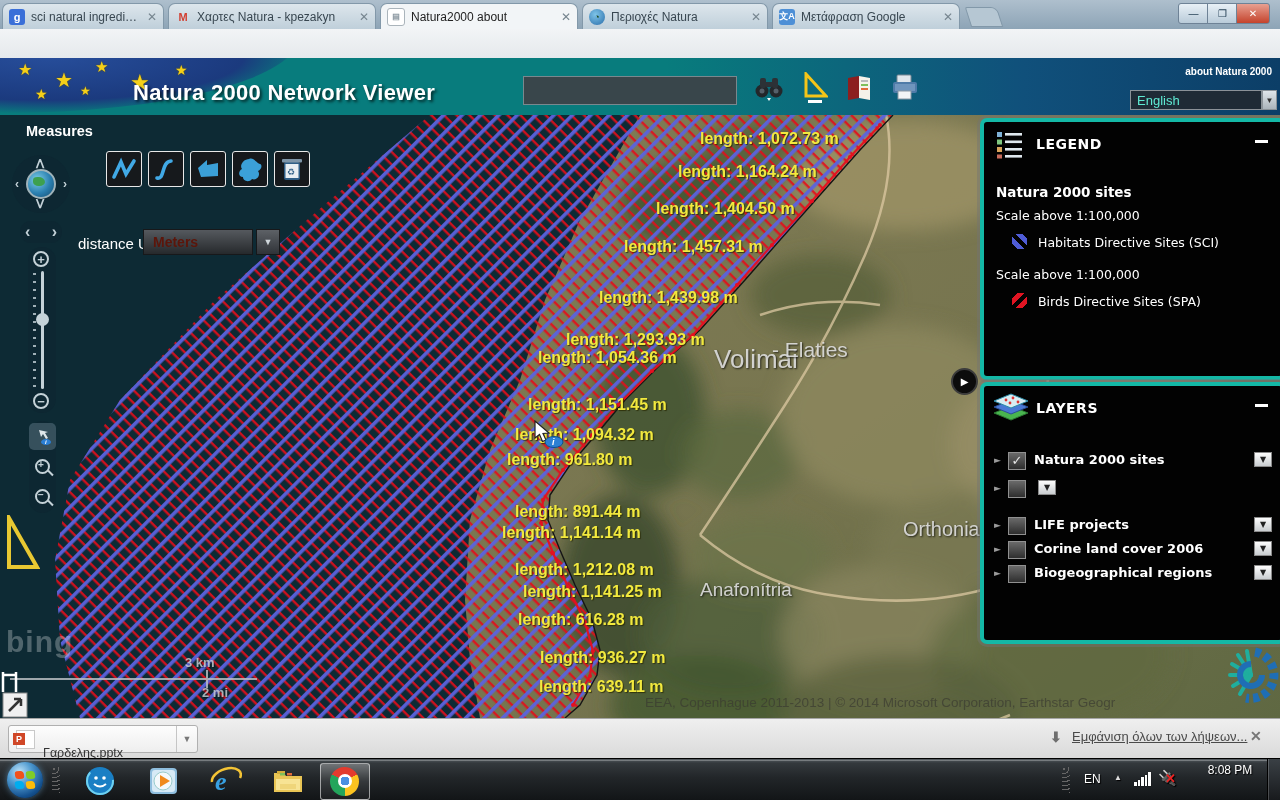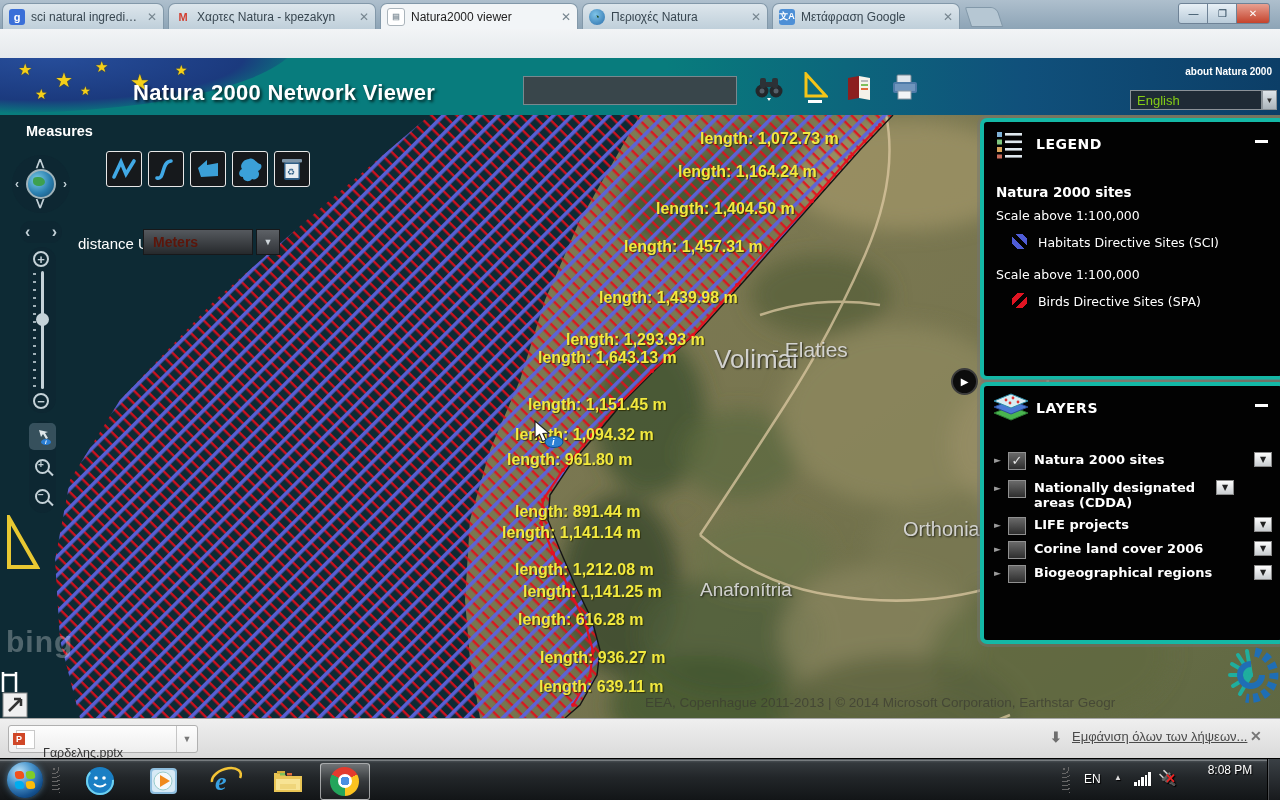--- a/index.html
+++ b/index.html
@@ -54,21 +54,21 @@
     background:radial-gradient(ellipse at 30% 40%,#274e9b 0%,#1b3a7e 55%,rgba(20,50,110,0) 72%);
     border-radius:0 0 90% 20%;}
   #euflag .st{position:absolute;color:#f5d019;text-shadow:0 0 2px #6b5a00;}
   #site-title{left:133px;top:22px;font-size:22px;font-weight:bold;color:#fff;
     text-shadow:2px 2px 3px rgba(0,0,0,.65);letter-spacing:.3px;}
   #hsearch{left:523px;top:18px;width:208px;height:25px;background:#39464b;
     border:1px solid #79888e;}
   .hic{top:12px;width:34px;height:36px;display:flex;align-items:center;justify-content:center;}
   #about-link{right:8px;top:8px;font-size:10px;font-weight:bold;color:#fff;}
   #langsel{left:1130px;top:32px;width:132px;height:20px;background:#1e2b36;
-    border:1px solid #8a9298;color:#84cc16;font-size:13px;display:flex;align-items:center;
+    border:1px solid #8a9298;color:#5eead4;font-size:13px;display:flex;align-items:center;
     padding-left:6px;box-sizing:border-box;text-align:right;}
   #langarrow{left:1262px;top:32px;width:15px;height:20px;background:linear-gradient(#dfe5e9,#aab4bb);
     border:1px solid #8a9298;box-sizing:border-box;color:#333;font-size:8px;
     display:flex;align-items:center;justify-content:center;}
 
   
   #map{left:0;top:115px;width:1280px;height:603px;overflow:hidden;background:#0d2a34;}
   .mlabel{color:#f2e93e;font-weight:bold;font-size:16px;white-space:nowrap;
     text-shadow:1px 1px 1px rgba(40,40,0,.8);z-index:4;}
   .place{color:rgba(228,228,228,.88);text-shadow:1px 1px 2px rgba(0,0,0,.7);z-index:3;white-space:nowrap;}
@@ -201,21 +201,21 @@
       <span class="ttl">sci natural ingredients - A</span>
       <span class="x">✕</span>
     </div>
     <div class="tab abs" style="left:168px;width:208px;">
       <span class="fav" style="color:#d23f31;">M</span>
       <span class="ttl">Χαρτες Natura - kpezakyn</span>
       <span class="x">✕</span>
     </div>
     <div class="tab active abs" style="left:380px;width:198px;">
       <span class="fav" style="background:#fff;border:1px solid #aab4bb;color:#8a97a0;font-size:8px;">▤</span>
-      <span class="ttl">Natura2000 viewer</span>
+      <span class="ttl">Natura2000 about</span>
       <span class="x">✕</span>
     </div>
     <div class="tab abs" style="left:582px;width:186px;">
       <span class="fav" style="background:radial-gradient(circle at 40% 35%,#7ec4e8,#2a6daa);border-radius:50%;color:#204b20;font-size:9px;">◔</span>
       <span class="ttl">Περιοχές Natura</span>
       <span class="x">✕</span>
     </div>
     <div class="tab abs" style="left:772px;width:188px;">
       <span class="fav" style="background:#4d8fd6;color:#fff;font-size:9px;">文A</span>
       <span class="ttl">Μετάφραση Google</span>
@@ -377,21 +377,21 @@
         </g>
       </g>
     </svg>
 
     <div class="mlabel abs" style="left:700px;top:15px;">length: 1,072.73 m</div>
     <div class="mlabel abs" style="left:678px;top:48px;">length: 1,164.24 m</div>
     <div class="mlabel abs" style="left:656px;top:85px;">length: 1,404.50 m</div>
     <div class="mlabel abs" style="left:624px;top:123px;">length: 1,457.31 m</div>
     <div class="mlabel abs" style="left:599px;top:174px;">length: 1,439.98 m</div>
     <div class="mlabel abs" style="left:566px;top:216px;">length: 1,293.93 m</div>
-    <div class="mlabel abs" style="left:538px;top:234px;">length: 1,643.13 m</div>
+    <div class="mlabel abs" style="left:538px;top:234px;">length: 1,054.36 m</div>
     <div class="mlabel abs" style="left:528px;top:281px;">length: 1,151.45 m</div>
     <div class="mlabel abs" style="left:515px;top:311px;">length: 1,094.32 m</div>
     <div class="mlabel abs" style="left:507px;top:336px;">length: 961.80 m</div>
     <div class="mlabel abs" style="left:515px;top:388px;">length: 891.44 m</div>
     <div class="mlabel abs" style="left:502px;top:409px;">length: 1,141.14 m</div>
     <div class="mlabel abs" style="left:515px;top:446px;">length: 1,212.08 m</div>
     <div class="mlabel abs" style="left:523px;top:468px;">length: 1,141.25 m</div>
     <div class="mlabel abs" style="left:518px;top:496px;">length: 616.28 m</div>
     <div class="mlabel abs" style="left:540px;top:534px;">length: 936.27 m</div>
     <div class="mlabel abs" style="left:539px;top:563px;">length: 639.11 m</div>
@@ -434,20 +434,26 @@
             <span>+</span>
           </span>
         </span>
       <span class="tbtn" style="top:62px;">
           <span class="mag">
             <span>−</span>
           </span>
         </span>
     </div>
 
+    <div id="scalebar" class="abs">
+      <span class="abs" style="left:175px;top:0;">3 km</span>
+      <span class="ln"></span>
+      <span class="tick"></span>
+      <span class="abs" style="left:192px;top:30px;">2 mi</span>
+    </div>
 
     <svg id="yellowtri" class="abs" width="34" height="56" viewBox="0 0 34 56">
       <path d="M3,3 L3,52 L31,52 Z" fill="none" stroke="#e8c832" stroke-width="4"></path>
     </svg>
     <svg class="abs cornerico" style="left:0;top:553px;" width="26" height="26" viewBox="0 0 26 26">
       <path d="M3,4 L3,24 M3,7 L16,7 M16,4 L16,24" stroke="#fff" stroke-width="2.5" fill="none"></path>
     </svg>
     <svg class="abs cornerico" style="left:2px;top:577px;" width="26" height="26" viewBox="0 0 26 26">
       <rect x="1" y="1" width="24" height="24" fill="#f0f0f0" stroke="#888"></rect>
       <path d="M7,19 L19,7 M19,7 L12,7 M19,7 L19,14" stroke="#333" stroke-width="2.5" fill="none"></path>
@@ -555,21 +561,20 @@
 
     <div class="lrow" style="top:66px;">
       <span class="exp">►</span>
       <span class="cb">✓</span>
       <span class="lbl">Natura 2000 sites</span>
       <span class="dd">▼</span>
     </div>
     <div class="lrow" style="top:94px;">
       <span class="exp">►</span>
       <span class="cb"></span>
-      <span class="lbl" style="max-width:178px;">Nationally designated areas (CDDA)</span>
       <span class="dd">▼</span>
     </div>
     <div class="lrow" style="top:131px;">
       <span class="exp">►</span>
       <span class="cb"></span>
       <span class="lbl">LIFE projects</span>
       <span class="dd">▼</span>
     </div>
     <div class="lrow" style="top:155px;">
       <span class="exp">►</span>

